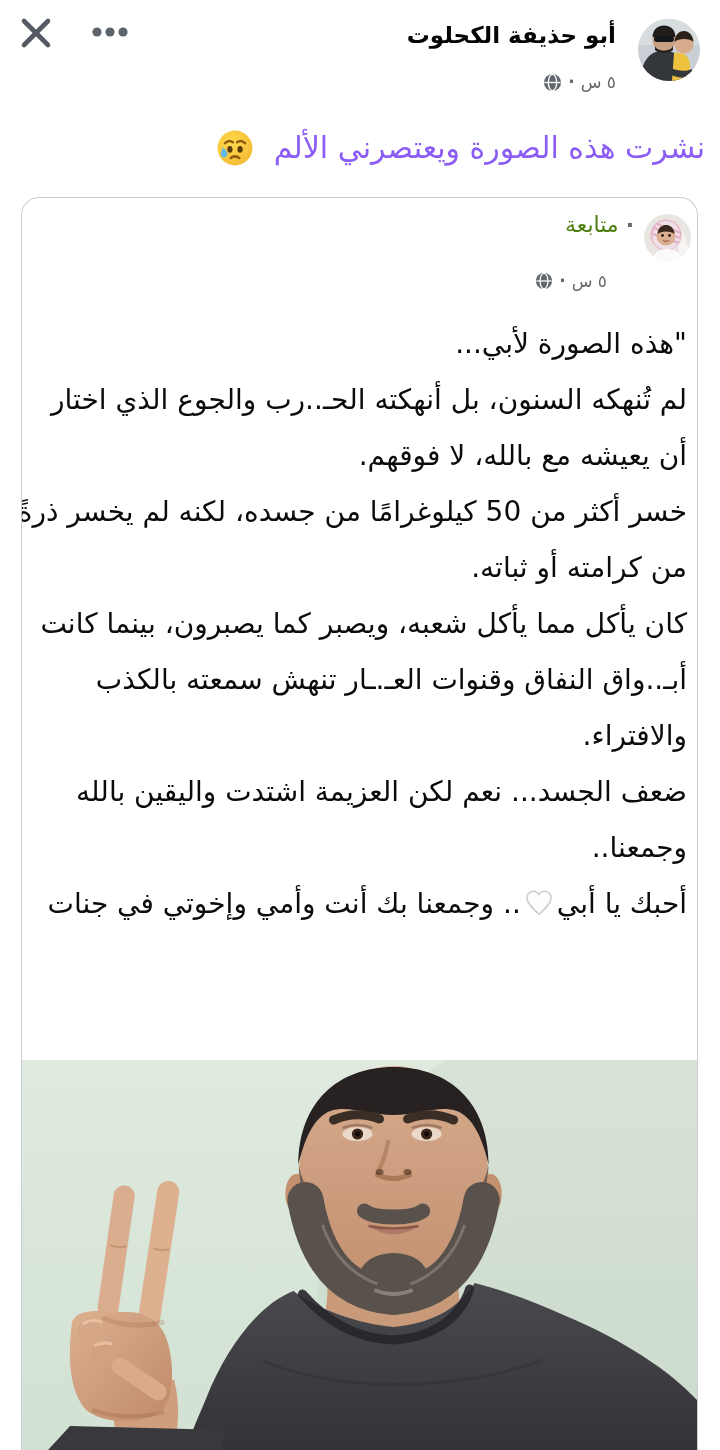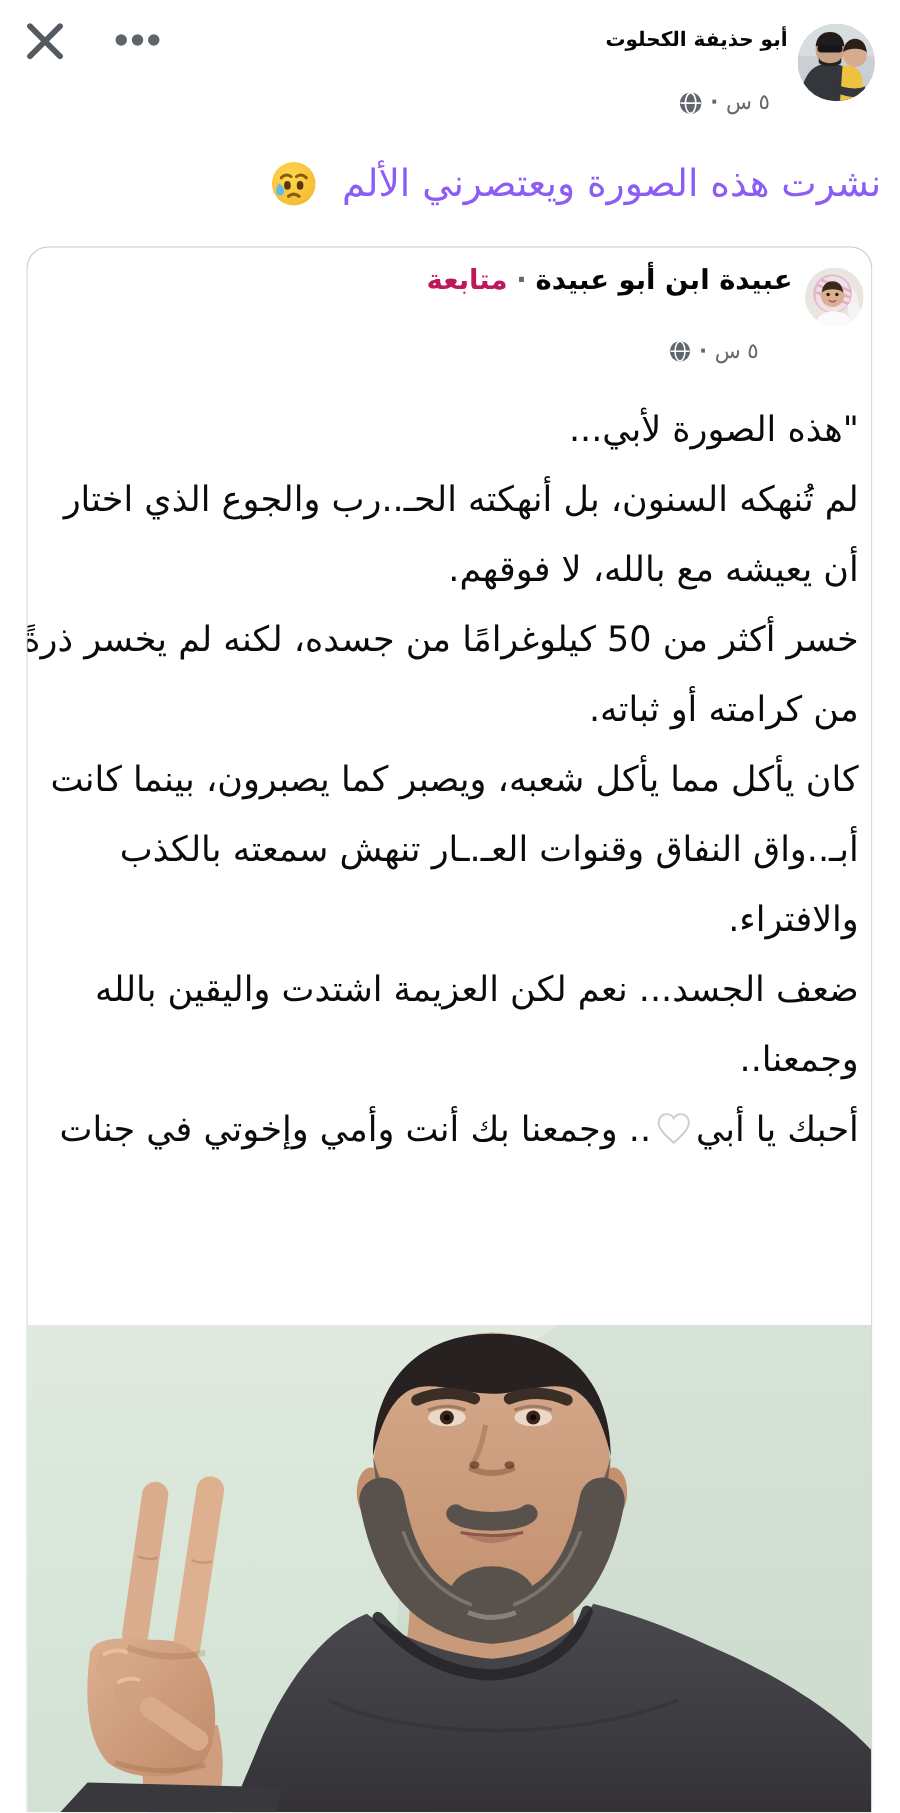--- a/index.html
+++ b/index.html
@@ -7,42 +7,42 @@
     font-family:"DejaVu Sans", sans-serif; }
   .screen { position:relative; width:720px; height:1450px; background:#fff; }
 
   
   .close-btn { position:absolute; left:16px; top:14px; width:40px; height:40px;
     background:none; border:none; cursor:pointer; }
   .more-btn { position:absolute; left:86px; top:20px; width:52px; height:26px;
     background:none; border:none; cursor:pointer; }
   .top-avatar { position:absolute; right:20px; top:19px; width:62px; height:62px;
     border-radius:50%; overflow:hidden; }
-  .top-name { position:absolute; right:90px; top:22px; font-size:16px; font-weight:bold;
+  .top-name { position:absolute; right:104px; top:22px; font-size:23px; font-weight:bold;
     color:#050505; direction:rtl; }
   .meta-row { position:absolute; display:flex; align-items:center; gap:6px;
     direction:rtl; color:#65676b; font-size:17px; }
   .top-meta { top:72px; right:104px; }
   .meta-dot { font-weight:bold; }
 
   
   .post-text { position:absolute; top:124px; right:15px; left:10px; direction:rtl;
     text-align:right; font-size:30px; color:#8b5cf6; line-height:48px; }
   .post-text .emoji { vertical-align:-9px; margin-inline-start:10px; }
 
   
   .shared-card { position:absolute; top:197px; left:21px; width:677px; height:1253px;
     border:1.5px solid #ccced3; border-bottom:none; border-radius:18px 18px 0 0;
     overflow:hidden; background:#fff; }
   .card-avatar { position:absolute; top:16px; right:6px; width:47px; height:47px;
     border-radius:50%; overflow:hidden; }
   .card-name-row { position:absolute; top:14px; right:63px; display:flex;
     align-items:center; gap:7px; direction:rtl; font-size:22px; }
   .card-author { font-weight:bold; color:#050505; }
-  .follow-link { color:#be185d; font-weight:bold; text-decoration:none; cursor:pointer; }
+  .follow-link { color:#4d7c0f; font-weight:normal; text-decoration:none; cursor:pointer; }
   .card-meta { top:73px; right:90px; }
 
   .card-text { position:absolute; top:118px; right:10px; left:10px; }
   .card-line { height:56px; line-height:56px; font-size:28px; color:#0b0b0b;
     direction:rtl; text-align:right; white-space:nowrap; }
   .inline-heart { vertical-align:-4px; margin:0 3px; }
 
   .card-photo { position:absolute; left:0; right:0; bottom:0; height:390px; cursor:pointer; }
   .card-photo svg { display:block; width:100%; height:100%; }
 </style>
@@ -133,21 +133,20 @@
         <path d="M13.5,20 C14,13.5 18,11 22,11 C26,11 30,13.5 30.5,20 C27,16.5 17,16.5 13.5,20 Z" fill="#3a281c"></path>
         <circle cx="18.5" cy="21.5" r="1.4" fill="#2a1a10"></circle>
         <circle cx="25.5" cy="21.5" r="1.4" fill="#2a1a10"></circle>
         <path d="M19.5,26.5 Q22,28.5 24.5,26.5" stroke="#a36250" stroke-width="1.3" fill="none" stroke-linecap="round"></path>
         <path d="M8,47 C9,39 15,35 23,35 C31,35 37,39 38,47 Z" fill="#fbfafa"></path>
         <path d="M34,30 C38,27 42,28 44,33 L44,47 L36,47 Z" fill="#f7f5f4"></path>
       </svg>
     </div>
 
     <div class="card-name-row">
-      <span class="card-author">عبيدة ابن أبو عبيدة</span>
       <span class="meta-dot" style="color:#65676b">·</span>
       <a class="follow-link">متابعة</a>
     </div>
 
     <div class="meta-row card-meta">
       <span>٥ س</span>
       <span class="meta-dot">·</span>
       <span>
         <svg width="18" height="18" viewBox="0 0 20 20" style="display:block">
           <circle cx="10" cy="10" r="9" fill="#61666d"></circle>

